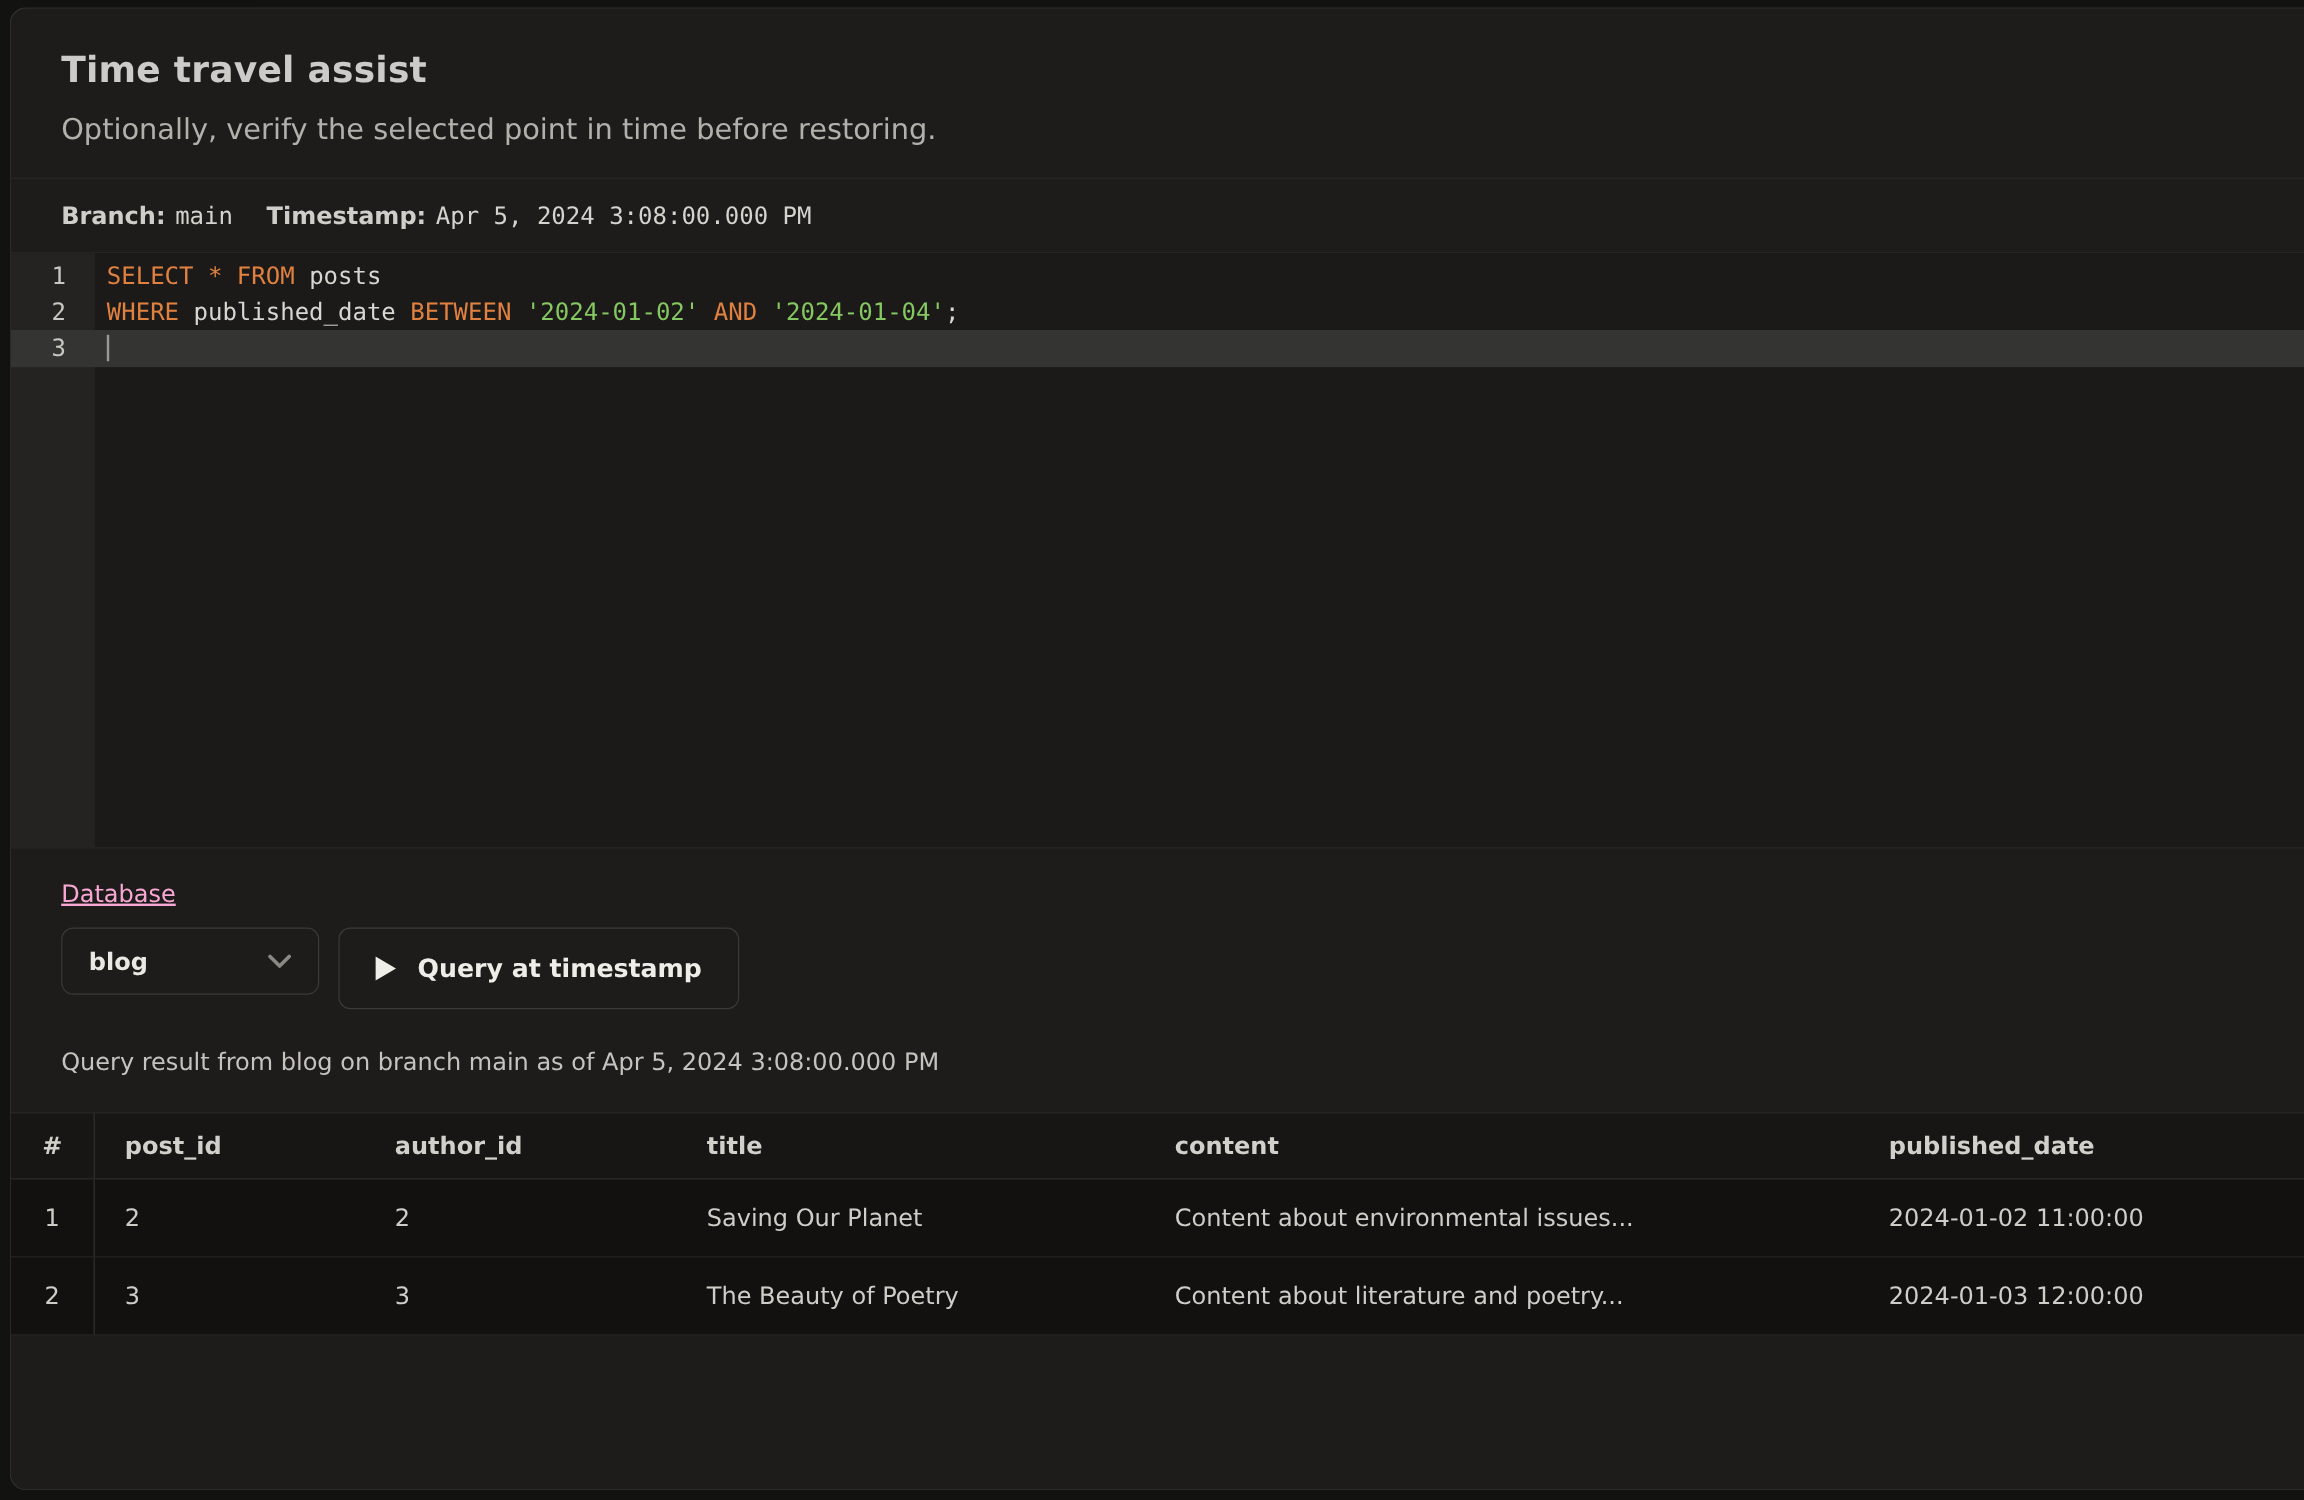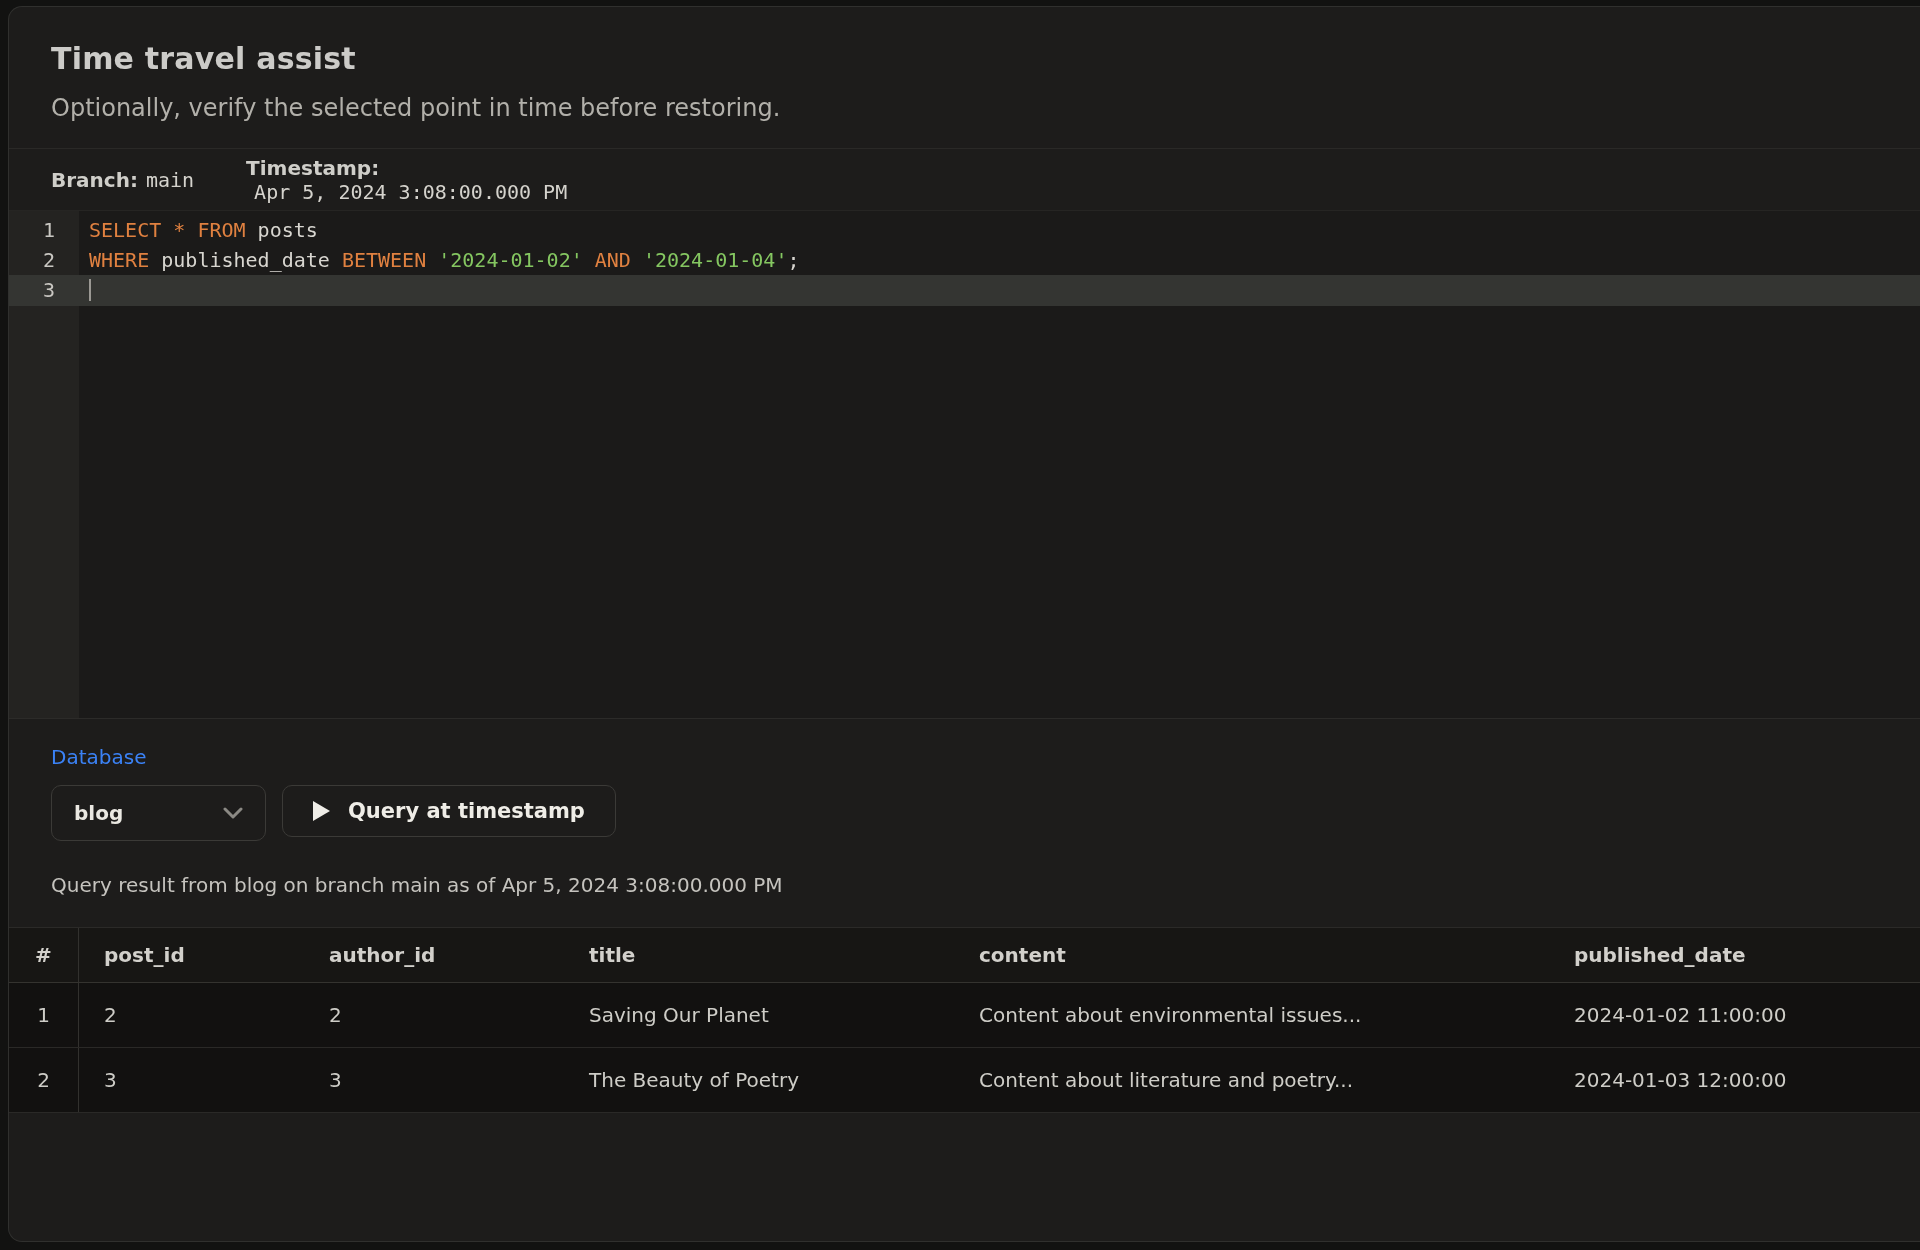--- a/index.html
+++ b/index.html
@@ -18,49 +18,49 @@
   .panel-title { font-size:30px; font-weight:700; color:#cccbc8; letter-spacing:.2px; }
   .panel-subtitle { margin-top:18px; font-size:24px; color:#b2b0aa; }
 
   
   .meta-bar { height:62px; flex:none; display:flex; align-items:center;
               padding:0 42px; font-size:20px; border-bottom:1px solid #262523; }
   .meta-label { font-weight:700; color:#cfcec9; }
   .meta-value { font-family:"DejaVu Sans Mono","Liberation Mono",monospace;
                 color:#d5d3cd; margin-left:8px; }
   .meta-group { display:flex; align-items:flex-start; }
-  .meta-group + .meta-group { margin-left:52px;flex-direction:column; }
+  .meta-group + .meta-group { margin-left:28px; }
 
   
   .editor { flex:1 1 auto; position:relative; background:#1b1a19;
             font-family:"DejaVu Sans Mono","Liberation Mono",monospace;
             font-size:20px; min-height:0; }
   .gutter-strip { position:absolute; left:0; top:0; bottom:0; width:70px;
                   background:#242321; z-index:0; }
   .active-line-bg { position:absolute; left:0; right:0; top:64px; height:31px;
                     background:#343532; z-index:1; }
   .code-lines { position:relative; z-index:2; padding-top:4px; }
   .code-line { display:flex; height:30px; line-height:30px; }
   .ln { width:70px; flex:none; text-align:right; padding-right:24px; color:#c9c7c2; }
   .code { padding-left:10px; white-space:pre; color:#d8d6d0; }
   .tok-kw { color:#e08140;text-align:right; }
   .tok-str { color:#85c761; }
   .cursor-caret { display:inline-block; width:2px; height:22px; background:#9b9994;
                   vertical-align:-4px; }
 
   
   .db-section { flex:none; border-top:1px solid #2c2b29; padding:26px 42px 0; }
-  .db-label { font-size:20px; color:#3b82f6; margin-bottom:16px; }
+  .db-label { font-size:20px; color:#f9a8d4; margin-bottom:16px;text-decoration:underline; }
   .db-controls { display:flex; gap:16px; }
   .db-select { width:215px; height:56px; border:1px solid #3b3a37; border-radius:10px;
                background:transparent; display:flex; align-items:center;
                justify-content:space-between; padding:0 22px; cursor:pointer; }
   .db-select-value { font-size:20px; font-weight:600; color:#eae8e2; }
   .chevron { width:20px; height:12px; flex:none; }
-  .run-btn { height:52px; border:1px solid #3b3a37; border-radius:10px;
+  .run-btn { height:68px; border:1px solid #3b3a37; border-radius:10px;
              background:transparent; display:flex; align-items:center; gap:18px;
              padding:0 30px; cursor:pointer;justify-content:space-between; }
   .play-icon { width:0; height:0; border-left:17px solid #efede7;
                border-top:10px solid transparent; border-bottom:10px solid transparent; }
   .run-btn-label { font-size:21px; font-weight:600; color:#efede7;
                    font-family:"DejaVu Sans","Liberation Sans",sans-serif; }
 
   
   .result-caption { flex:none; padding:32px 42px 30px; font-size:20px; color:#c5c3be; }
 

